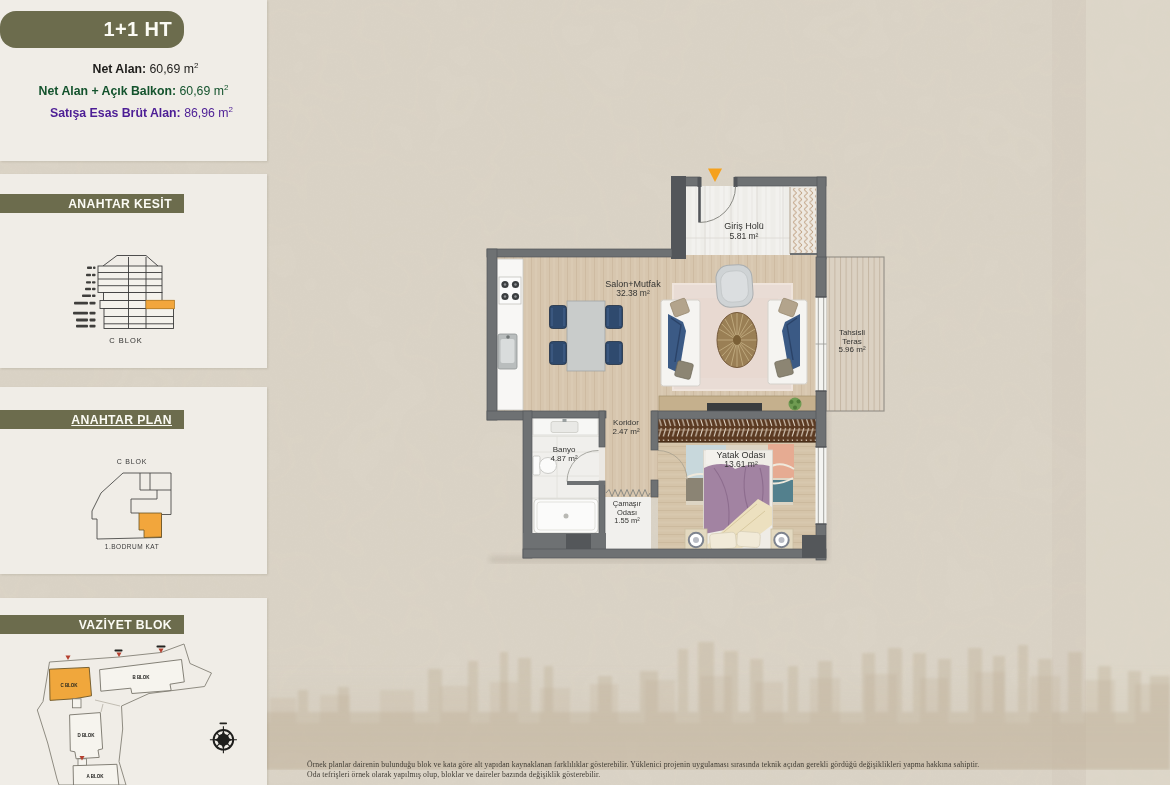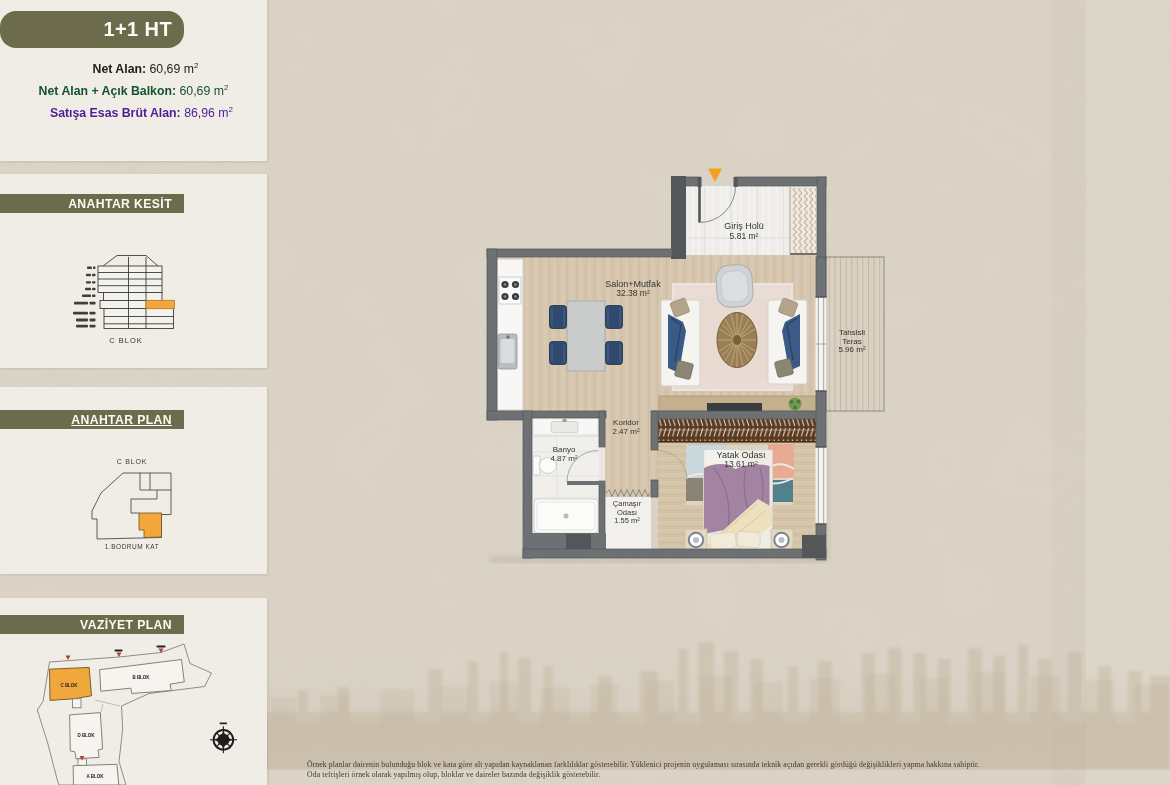--- a/index.html
+++ b/index.html
@@ -136,21 +136,21 @@
   </g>
 
   <path d="M139,513 L161.5,513 L161.5,537 L144,537.5 L144,530 L139,530 Z" fill="#f2a63c" stroke="#6b5526" stroke-width="0.8"></path>
 
   <text x="132" y="549" font-size="6.5" letter-spacing="0.5" fill="#3a3a3a" text-anchor="middle" font-family="Liberation Sans,sans-serif">1.BODRUM KAT</text>
 </svg>
 </div>
 
 <div class="panel" style="top:598px;height:187px;"></div>
 
-<div class="bar" style="top:615px;">VAZİYET PLAN</div>
+<div class="bar" style="top:615px;">VAZİYET BLOK</div>
 
 <div class="abs" id="siteplan" style="left:0;top:643px;">
 <svg width="267" height="142" viewBox="0 643 267 142">
 
   <path d="M49.5,662 L119,657 L161,652.5 L184,644 L190,663.5 L211.5,673 L204.6,686.5 L149,693.5 L121.5,706 L122.7,729 L119,761.5 L126,785 L59,785 L57,779 L47.7,743 L37.3,710 L43,701.5 Z" fill="none" stroke="#8f8c82" stroke-width="1"></path>
 
   <path d="M95,700 L120,706 M103,704 L101,712" fill="none" stroke="#b5b0a4" stroke-width="0.8"></path>
 
   <path d="M99.6,669.7 L181.5,659.5 L184.3,681.9 L170,684.2 L171.2,690.5 L131.9,693.5 L130.8,688.2 L100.8,691.2 Z" fill="#f6f4ee" stroke="#77746a" stroke-width="0.9"></path>
   <text x="141" y="679" font-size="4.5" font-weight="bold" fill="#22221f" text-anchor="middle" font-family="Liberation Sans,sans-serif">B BLOK</text>

